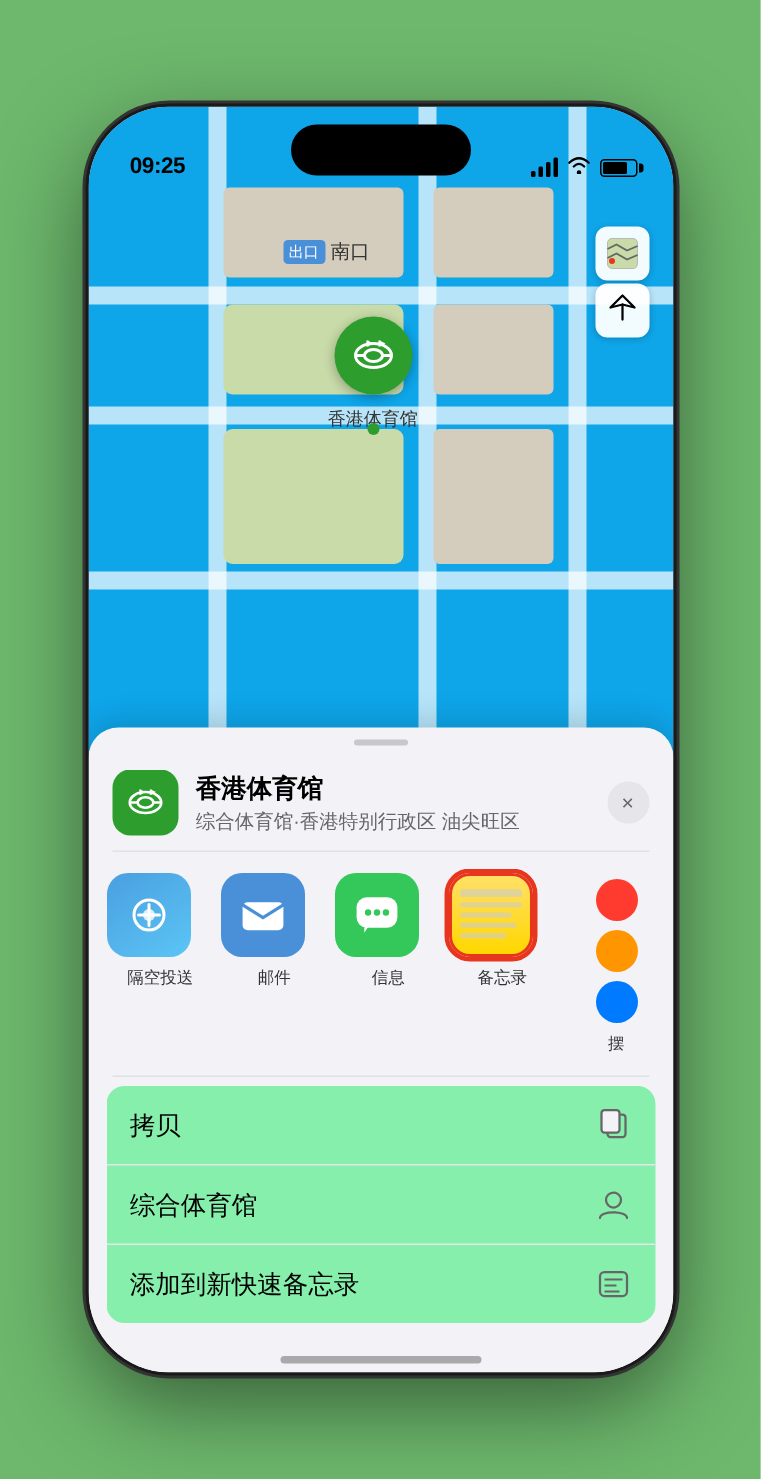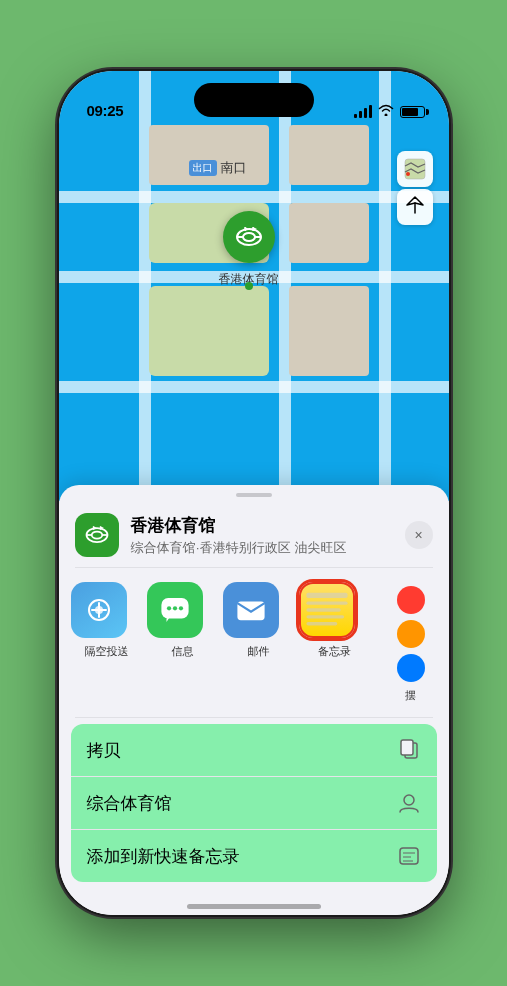--- a/index.html
+++ b/index.html
@@ -545,40 +545,40 @@
             <svg width="34" height="34" viewBox="0 0 34 34">
               <circle cx="17" cy="17" r="10" fill="none" stroke="#fff" stroke-width="2"></circle>
               <path d="M17 10 L17 24 M10 17 L24 17" stroke="#fff" stroke-width="2" stroke-linecap="round"></path>
               <circle cx="17" cy="17" r="4" fill="#fff" opacity="0.8"></circle>
             </svg>
           </div>
           <span class="share-label">隔空投送</span>
         </div>
 
         <div class="share-item">
+          <div class="share-app-icon mail">
+            <svg width="34" height="34" viewBox="0 0 40 40">
+              <rect x="4" y="10" width="32" height="22" rx="4" fill="#fff"></rect>
+              <path d="M4 12 L20 22 L36 12" fill="none" stroke="#4a90d9" stroke-width="2.5"></path>
+            </svg>
+          </div>
+          <span class="share-label">邮件</span>
+        </div>
+
+        <div class="share-item">
           <div class="share-app-icon messages">
             <svg width="34" height="34" viewBox="0 0 40 40">
               <rect x="4" y="6" width="32" height="24" rx="8" fill="#fff"></rect>
               <polygon points="10,30 14,28 10,34" fill="#fff"></polygon>
               <circle cx="13" cy="18" r="2.5" fill="#34c759"></circle>
               <circle cx="20" cy="18" r="2.5" fill="#34c759"></circle>
               <circle cx="27" cy="18" r="2.5" fill="#34c759"></circle>
             </svg>
           </div>
           <span class="share-label">信息</span>
-        </div>
-
-        <div class="share-item">
-          <div class="share-app-icon mail">
-            <svg width="34" height="34" viewBox="0 0 40 40">
-              <rect x="4" y="10" width="32" height="22" rx="4" fill="#fff"></rect>
-              <path d="M4 12 L20 22 L36 12" fill="none" stroke="#4a90d9" stroke-width="2.5"></path>
-            </svg>
-          </div>
-          <span class="share-label">邮件</span>
         </div>
 
         <div class="share-item">
           <div class="share-app-icon notes notes-selected" style="padding: 2px;">
 
             <svg width="100%" height="100%" viewBox="0 0 56 56">
 
               <rect x="4" y="8" width="48" height="6" rx="2" fill="#ccc" opacity="0.6"></rect>
               <rect x="4" y="18" width="48" height="4" rx="2" fill="#ccc" opacity="0.6"></rect>
               <rect x="4" y="26" width="40" height="4" rx="2" fill="#ccc" opacity="0.6"></rect>

